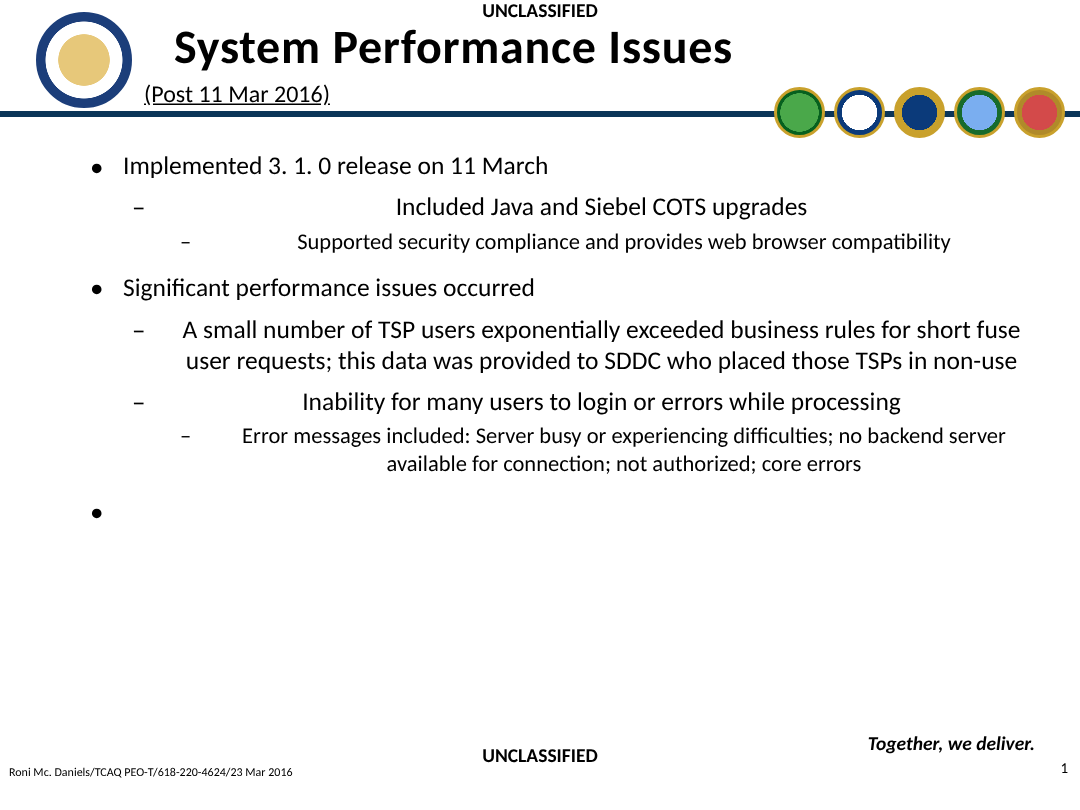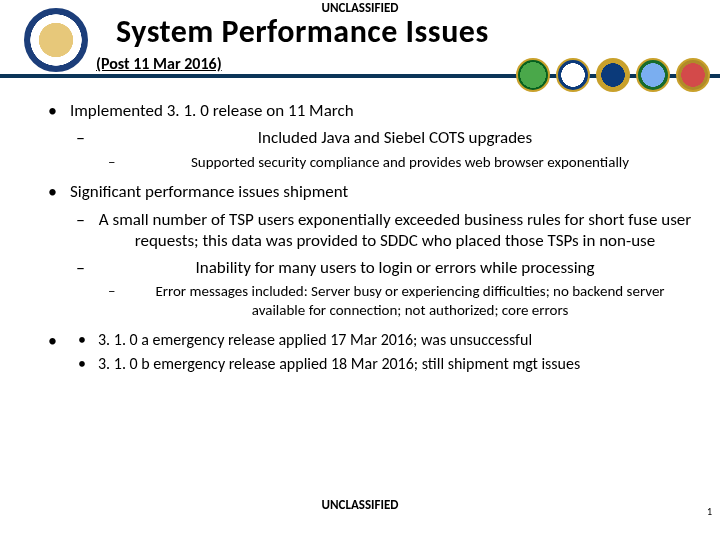--- a/index.html
+++ b/index.html
@@ -2,32 +2,32 @@
 <html><head>
 <meta charset="utf-8">
 <style>
   * { box-sizing: border-box; margin: 0; padding: 0; }
   html, body { width: 720px; height: 540px; font-family: Calibri, Arial, sans-serif; background: #fff; color: #000; overflow: hidden; }
   .slide { position: relative; width: 720px; height: 528px; }
 
   .header-top { position: absolute; left: 0; right: 0; top: 0; height: 20px; text-align: center; font-size: 13px; font-weight: 700; }
   .logo-left { position: absolute; left: 24px; top: 8px; width: 64px; height: 64px; border-radius: 50%; background: radial-gradient(circle at 50% 50%, #e7c87a 0 40%, #fff 41% 60%, #1c3e7a 61% 100%); border: 2px solid #1c3e7a; }
   .title { position: absolute; left: 96px; top: 12px; font-size: 32px; font-weight: 800; letter-spacing: .5px; margin-left: 20px; }
-  .subtitle { position: absolute; left: 96px; top: 54px; font-size: 16px; text-decoration: underline; font-weight: bold; }
+  .subtitle { position: absolute; left: 96px; top: 54px; font-size: 16px; text-decoration: underline; }
   .rule-top { position: absolute; left: 0; right: 0; top: 74px; height: 4px; background: #0b3558; }
 
   .logos-right { position: absolute; right: 10px; top: 58px; display: flex; gap: 6px; }
   .badge { width: 34px; height: 34px; border-radius: 50%; border: 2px solid #c9a12c; }
   .b1 { background: radial-gradient(circle, #4aa84a 0 60%, #06601f 61% 100%); }
   .b2 { background: radial-gradient(circle, #ffffff 0 55%, #0b3a7a 56% 100%); }
   .b3 { background: radial-gradient(circle, #0b3a7a 0 55%, #c9a12c 56% 100%); }
   .b4 { background: radial-gradient(circle, #7aaef0 0 55%, #176b2c 56% 100%); }
   .b5 { background: radial-gradient(circle, #d34a4a 0 55%, #b08a2a 56% 100%); }
 
-  .content { position: absolute; left: 46px; right: 28px; top: 100px; font-size: 17px; line-height: 1.25; }
+  .content { position: absolute; left: 58px; right: 28px; top: 100px; font-size: 17px; line-height: 1.25; }
   ul.lvl1 { list-style: none; }
   ul.lvl1 > li { position: relative; padding-left: 24px; margin-bottom: 10px; }
   ul.lvl1 > li::before { content: "•"; position: absolute; left: 2px; top: 0; font-size: 18px; }
 
   ul.lvl2 { list-style: none; margin-top: 6px; }
   ul.lvl2 > li { position: relative; padding-left: 28px; margin-bottom: 6px; text-align: center; }
   ul.lvl2 > li::before { content: "–"; position: absolute; left: 6px; top: 0; font-size: 18px; }
 
   ul.lvl3 { list-style: none; margin-top: 4px; font-size: 15px; }
   ul.lvl3 > li { position: relative; padding-left: 30px; margin-bottom: 4px; }
@@ -62,52 +62,46 @@
 
   <div class="content">
     <ul class="lvl1">
       <li>
         <span>Implemented 3. 1. 0 release on 11 March</span>
         <ul class="lvl2">
           <li>
             <span>Included Java and Siebel COTS upgrades</span>
             <ul class="lvl3">
               <li>
-                <span>Supported security compliance and provides web browser exponentially</span>
+                <span>Supported security compliance and provides web browser compatibility</span>
               </li>
             </ul>
           </li>
         </ul>
       </li>
       <li>
-        <span>Significant performance issues shipment</span>
+        <span>Significant performance issues occurred</span>
         <ul class="lvl2">
           <li>
             <span>A small number of TSP users exponentially exceeded business rules for short fuse user requests; this data was provided to SDDC who placed those TSPs in non-use</span>
           </li>
           <li>
             <span>Inability for many users to login or errors while processing</span>
             <ul class="lvl3">
               <li>
                 <span>Error messages included:  Server busy or experiencing difficulties; no backend server available for connection; not authorized; core errors</span>
               </li>
             </ul>
           </li>
         </ul>
       </li>
       <li>
-        <ul class="lvl2b">
-          <li>
-            <span>3. 1. 0 a emergency release applied 17 Mar 2016; was unsuccessful</span>
-          </li>
-          <li>
-            <span>3. 1. 0 b emergency release applied 18 Mar 2016; still shipment mgt issues</span>
-          </li>
-        </ul>
       </li>
     </ul>
   </div>
 
   <div class="footer">
+    <div class="foot-left">Roni Mc. Daniels/TCAQ PEO-T/618-220-4624/23 Mar 2016</div>
     <div class="foot-center">UNCLASSIFIED</div>
+    <div class="foot-right">Together, we deliver.</div>
     <div class="page-num">1</div>
   </div>
 </div>
 
 </body></html>

